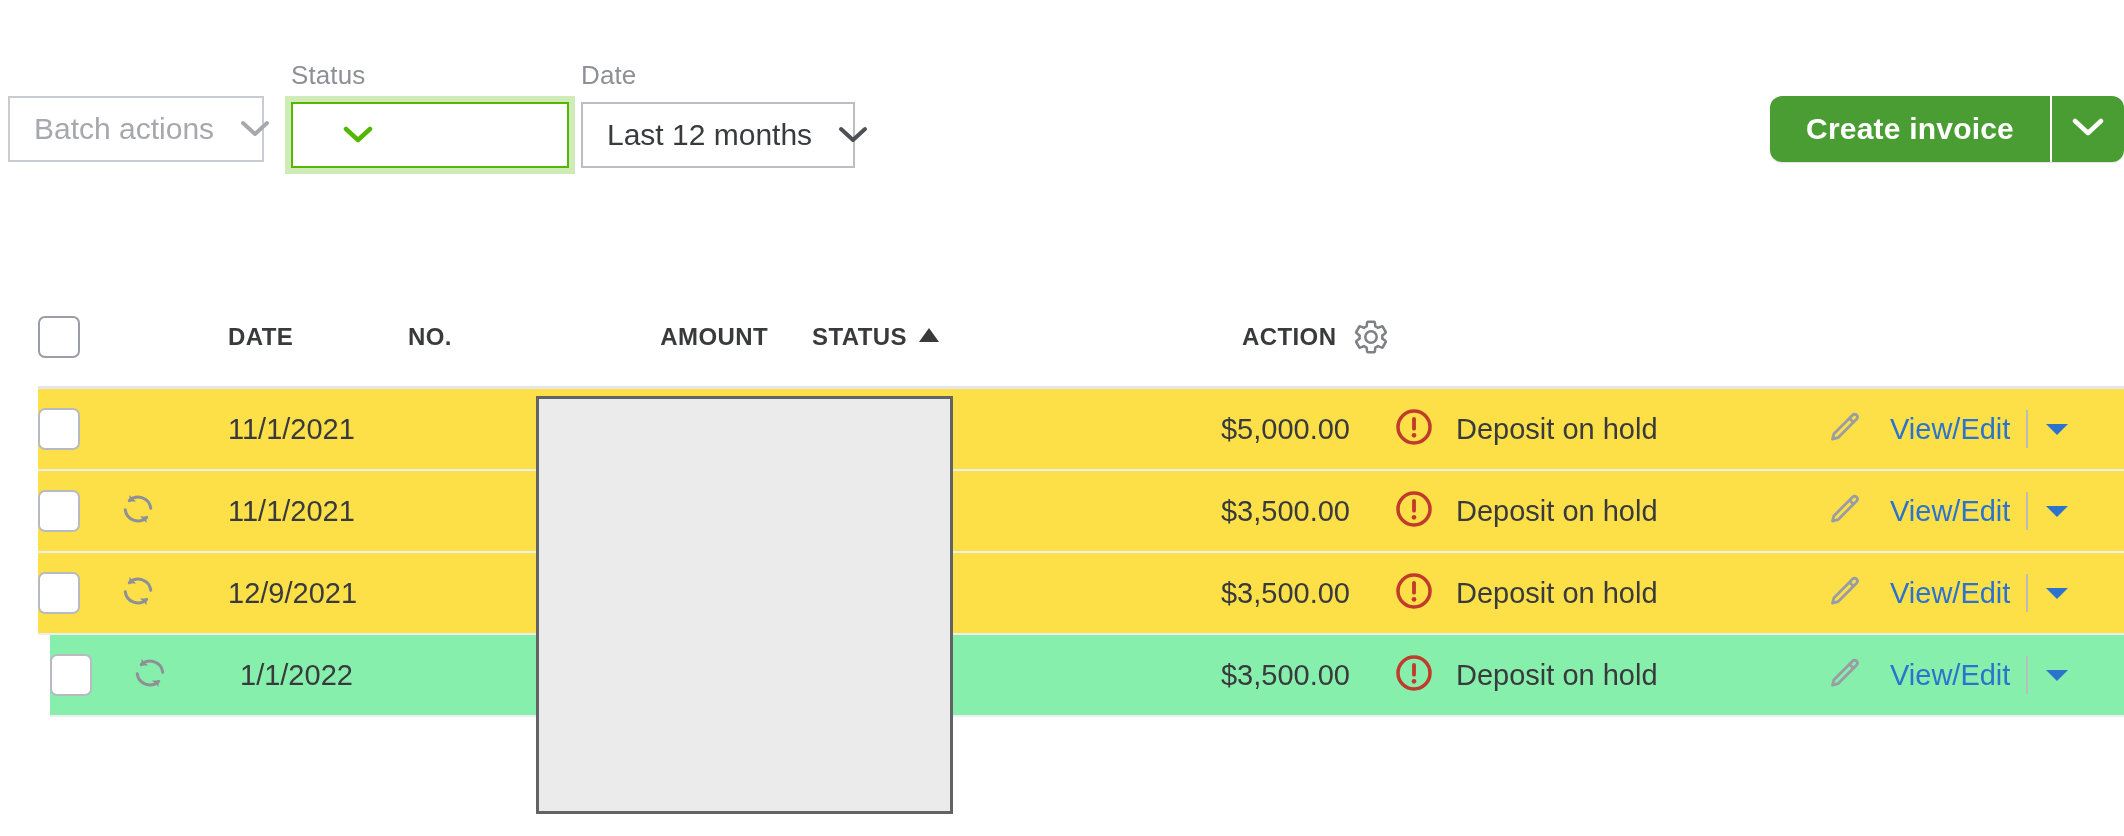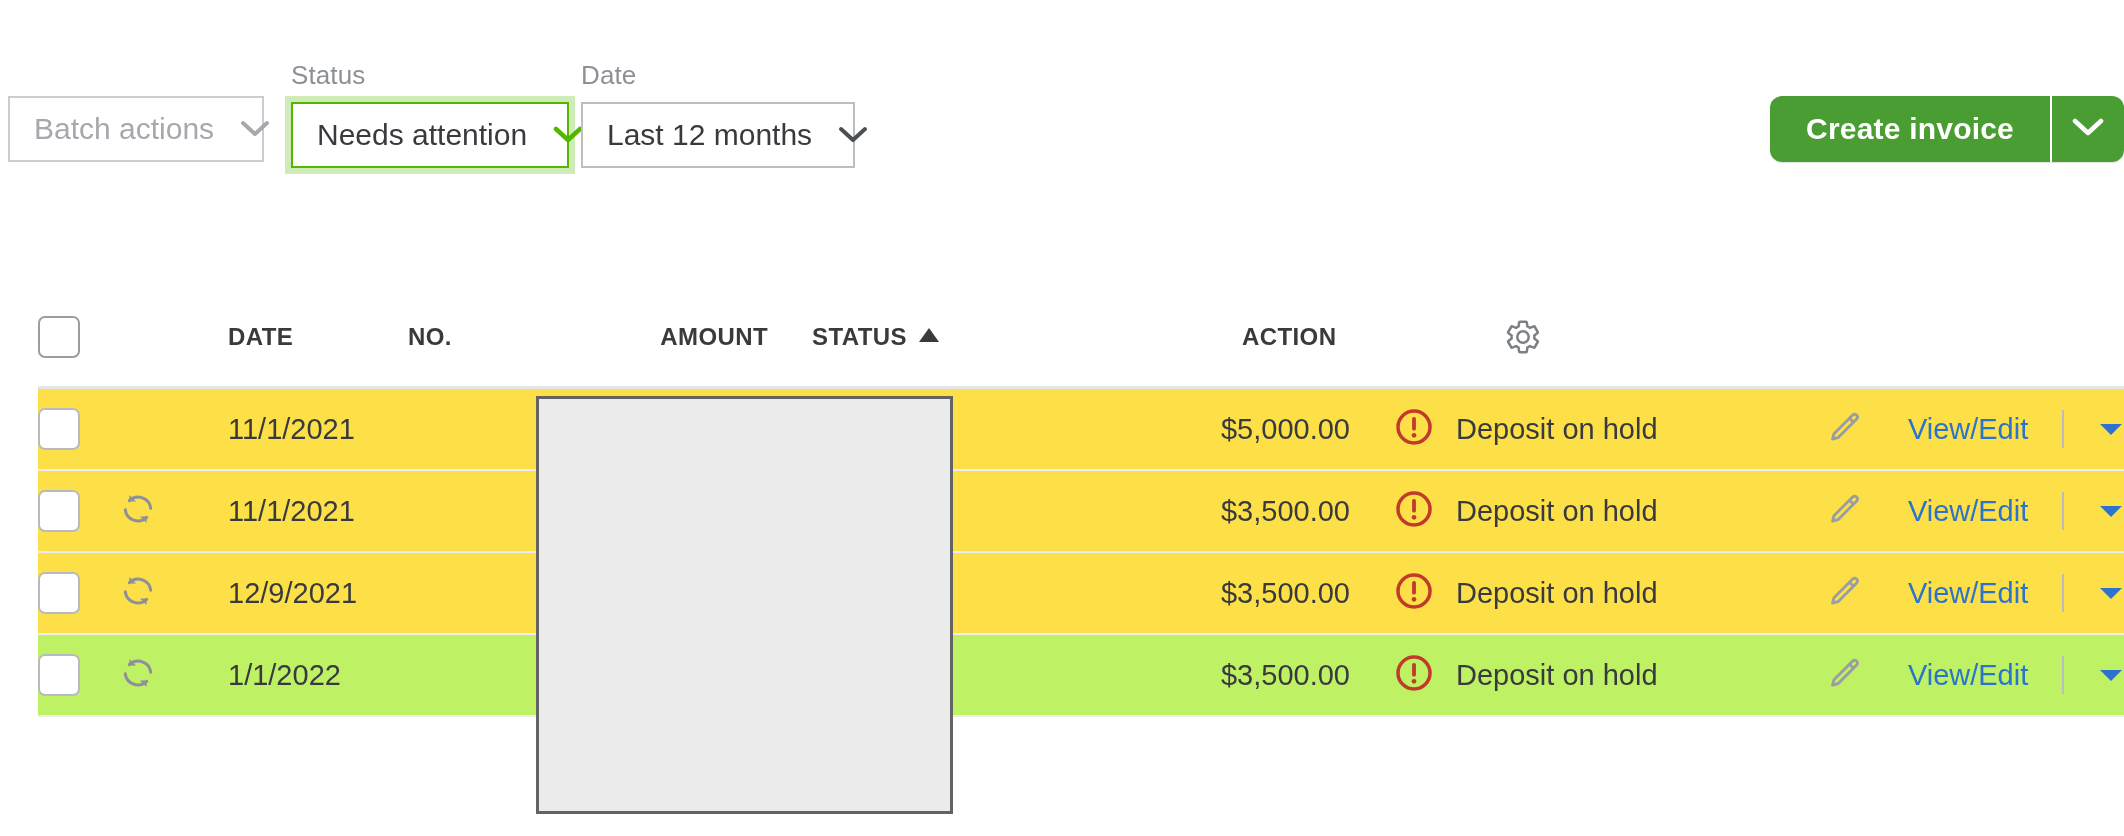--- a/index.html
+++ b/index.html
@@ -122,30 +122,30 @@
     align-items: center;
     border-bottom: 3px solid #e3e5e8;
   }
   .trow {
     height: 80px;
     display: flex;
     align-items: center;
     border-bottom: 2px solid #eceef0;
     background: #fde047;
   }
-  .trow.highlight { background: #bef264; }
+  .trow.highlight { background: #86efac; margin-left: 12px; }
 
   .c-check  { width: 82px;  flex: none; display:flex; align-items:center; }
   .c-recur  { width: 108px; flex: none; display:flex; align-items:center; }
   .c-date   { width: 180px; flex: none; }
   .c-no     { width: 140px; flex: none; }
   .c-client { flex: 1 1 auto; min-width: 0; }
   .c-amount { width: 220px; flex: none; text-align: right; padding-right: 6px; }
   .c-status { width: 430px; flex: none; display:flex; align-items:center; padding-left: 38px; }
-  .c-action { width: 300px; flex: none; display:flex; align-items:center; justify-content:space-between; }
+  .c-action { width: 300px; flex: none; display:flex; align-items:center; justify-content:flex-start; }
 
   .th {
     font-size: 24px;
     font-weight: bold;
     color: #393a3d;
     letter-spacing: .4px;
   }
   .th.sortable { cursor: pointer; }
 
   .cell {
@@ -220,21 +220,20 @@
         <svg width="30" height="18" viewBox="0 0 30 18">
             <path d="M3 3 L15 14 L27 3" fill="none" stroke="#a5a8ad" stroke-width="4" stroke-linecap="round" stroke-linejoin="round"></path>
           </svg>
       </span>
     </div>
   </div>
 
   <div class="filter-group" id="status-group">
     <div class="filter-label">Status</div>
     <div class="dropdown focused" id="status-dropdown">
-      <span class="dd-text">Needs attention</span>
       <span class="chev">
         <svg width="30" height="18" viewBox="0 0 30 18">
             <path d="M3 3 L15 14 L27 3" fill="none" stroke="#53b700" stroke-width="4.5" stroke-linecap="round" stroke-linejoin="round"></path>
           </svg>
       </span>
     </div>
   </div>
 
   <div class="filter-group" id="date-group">
     <div class="filter-label">Date</div>

